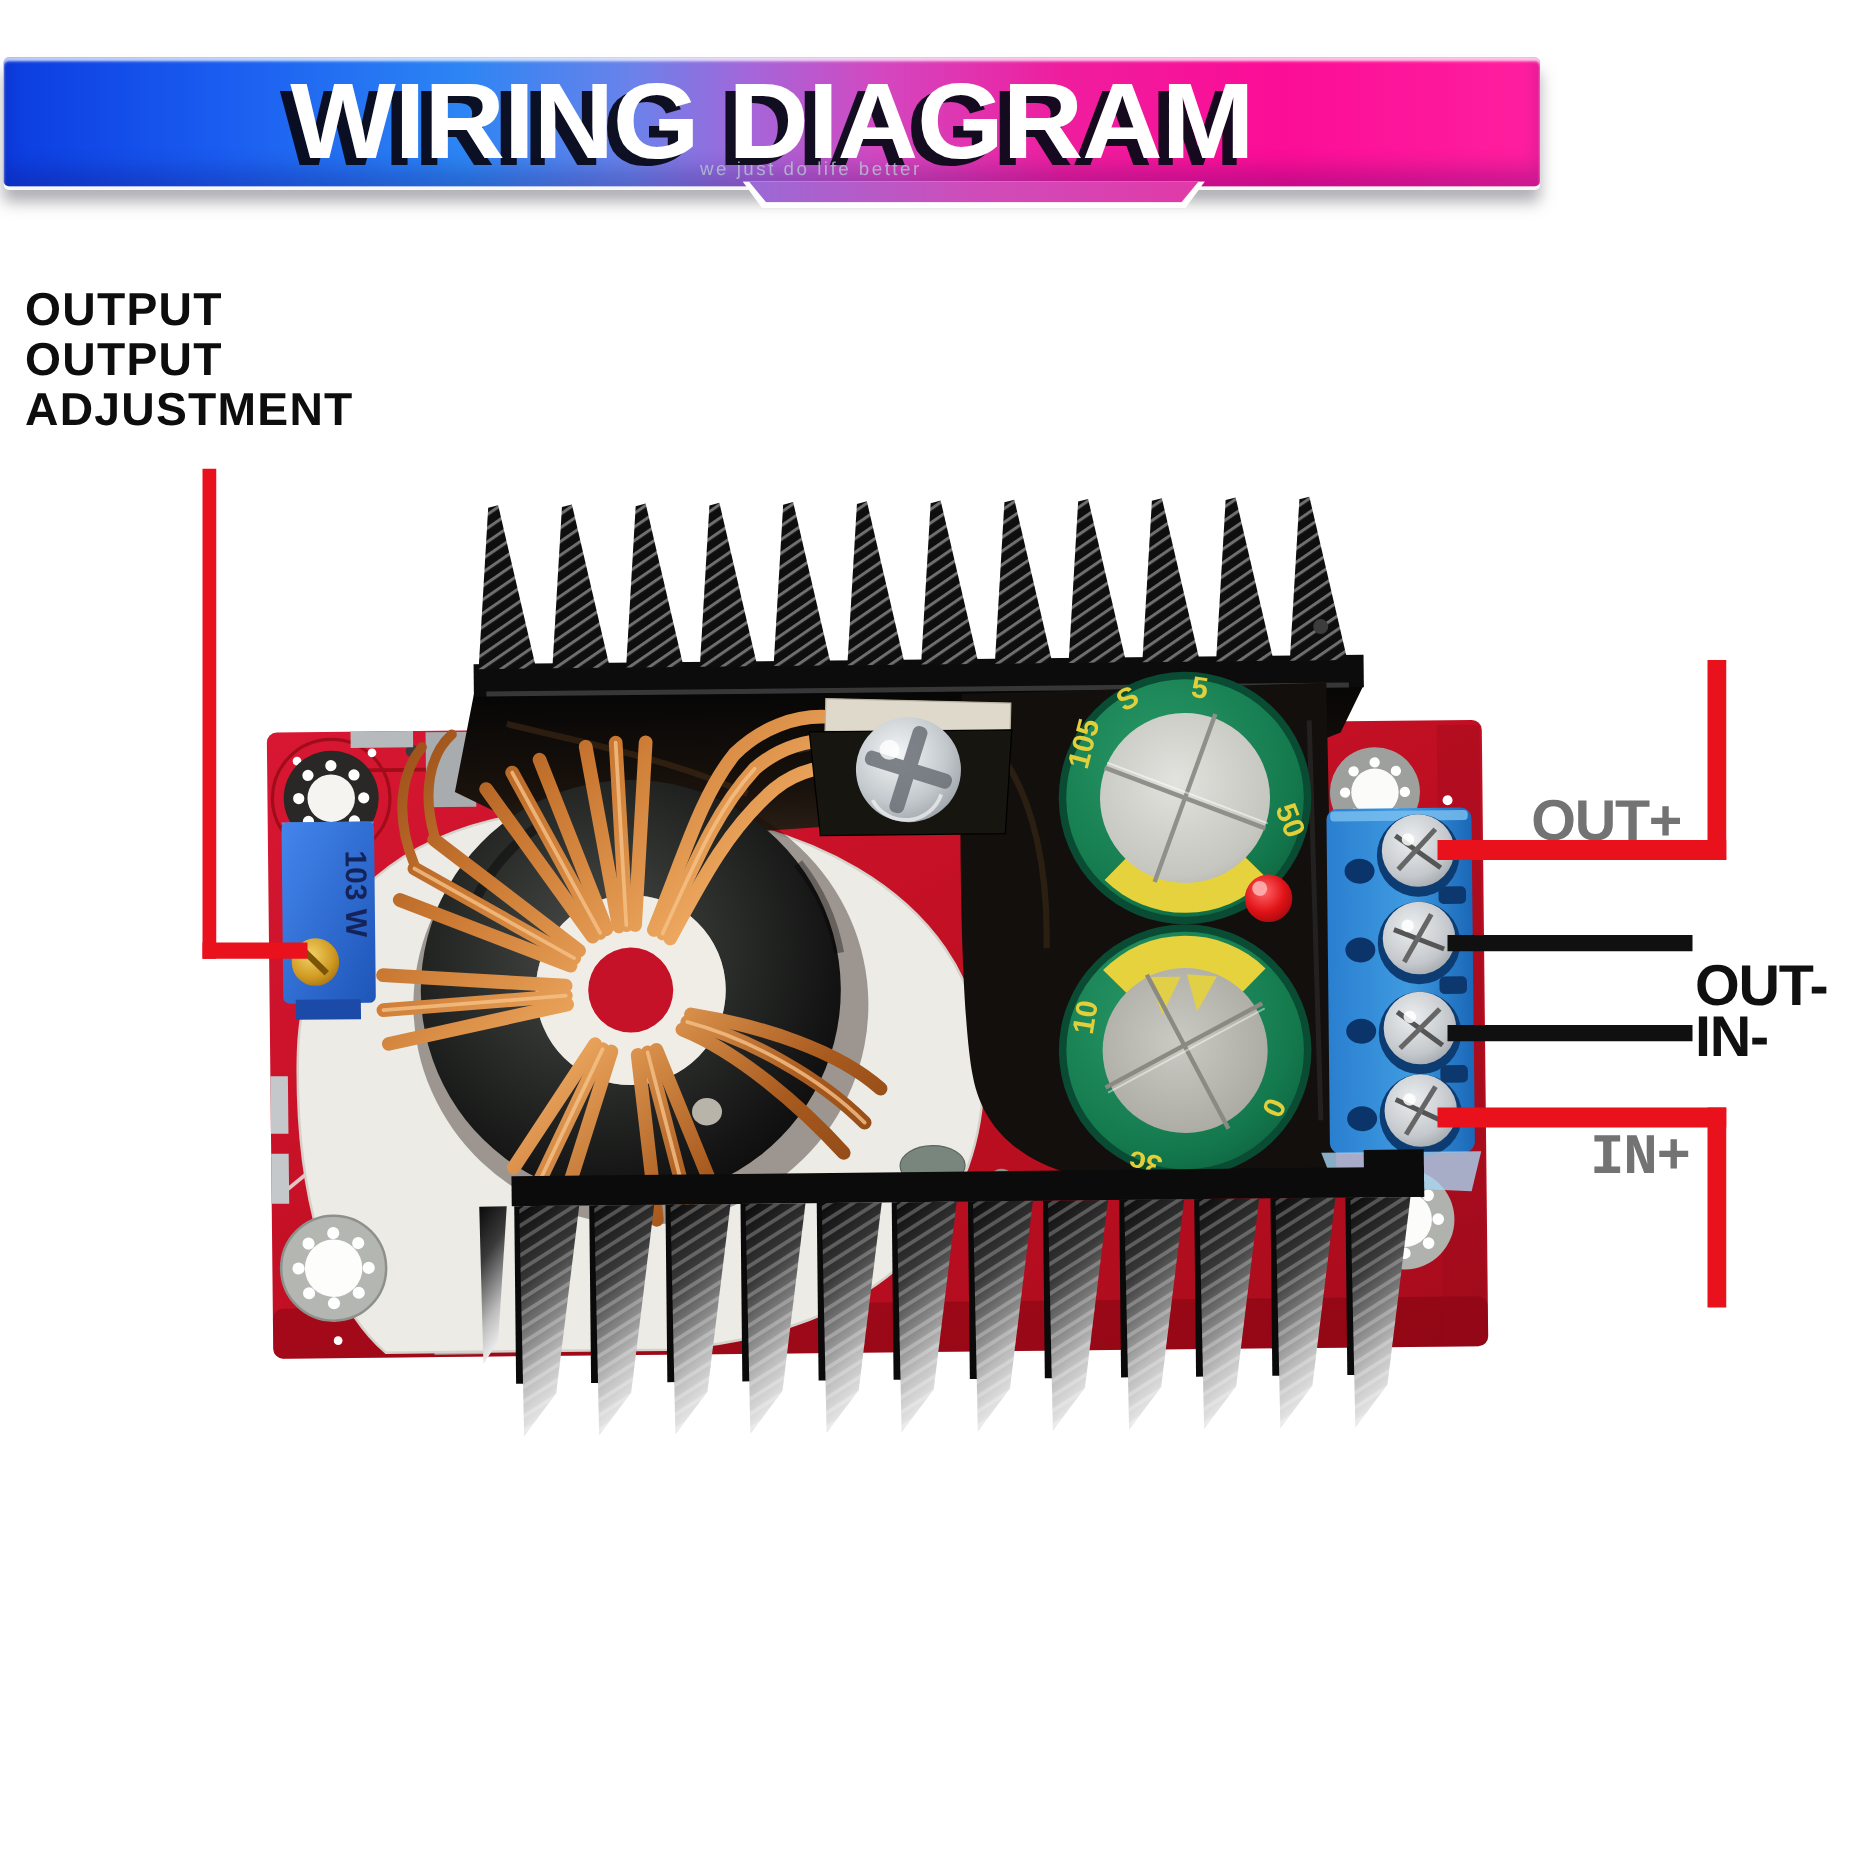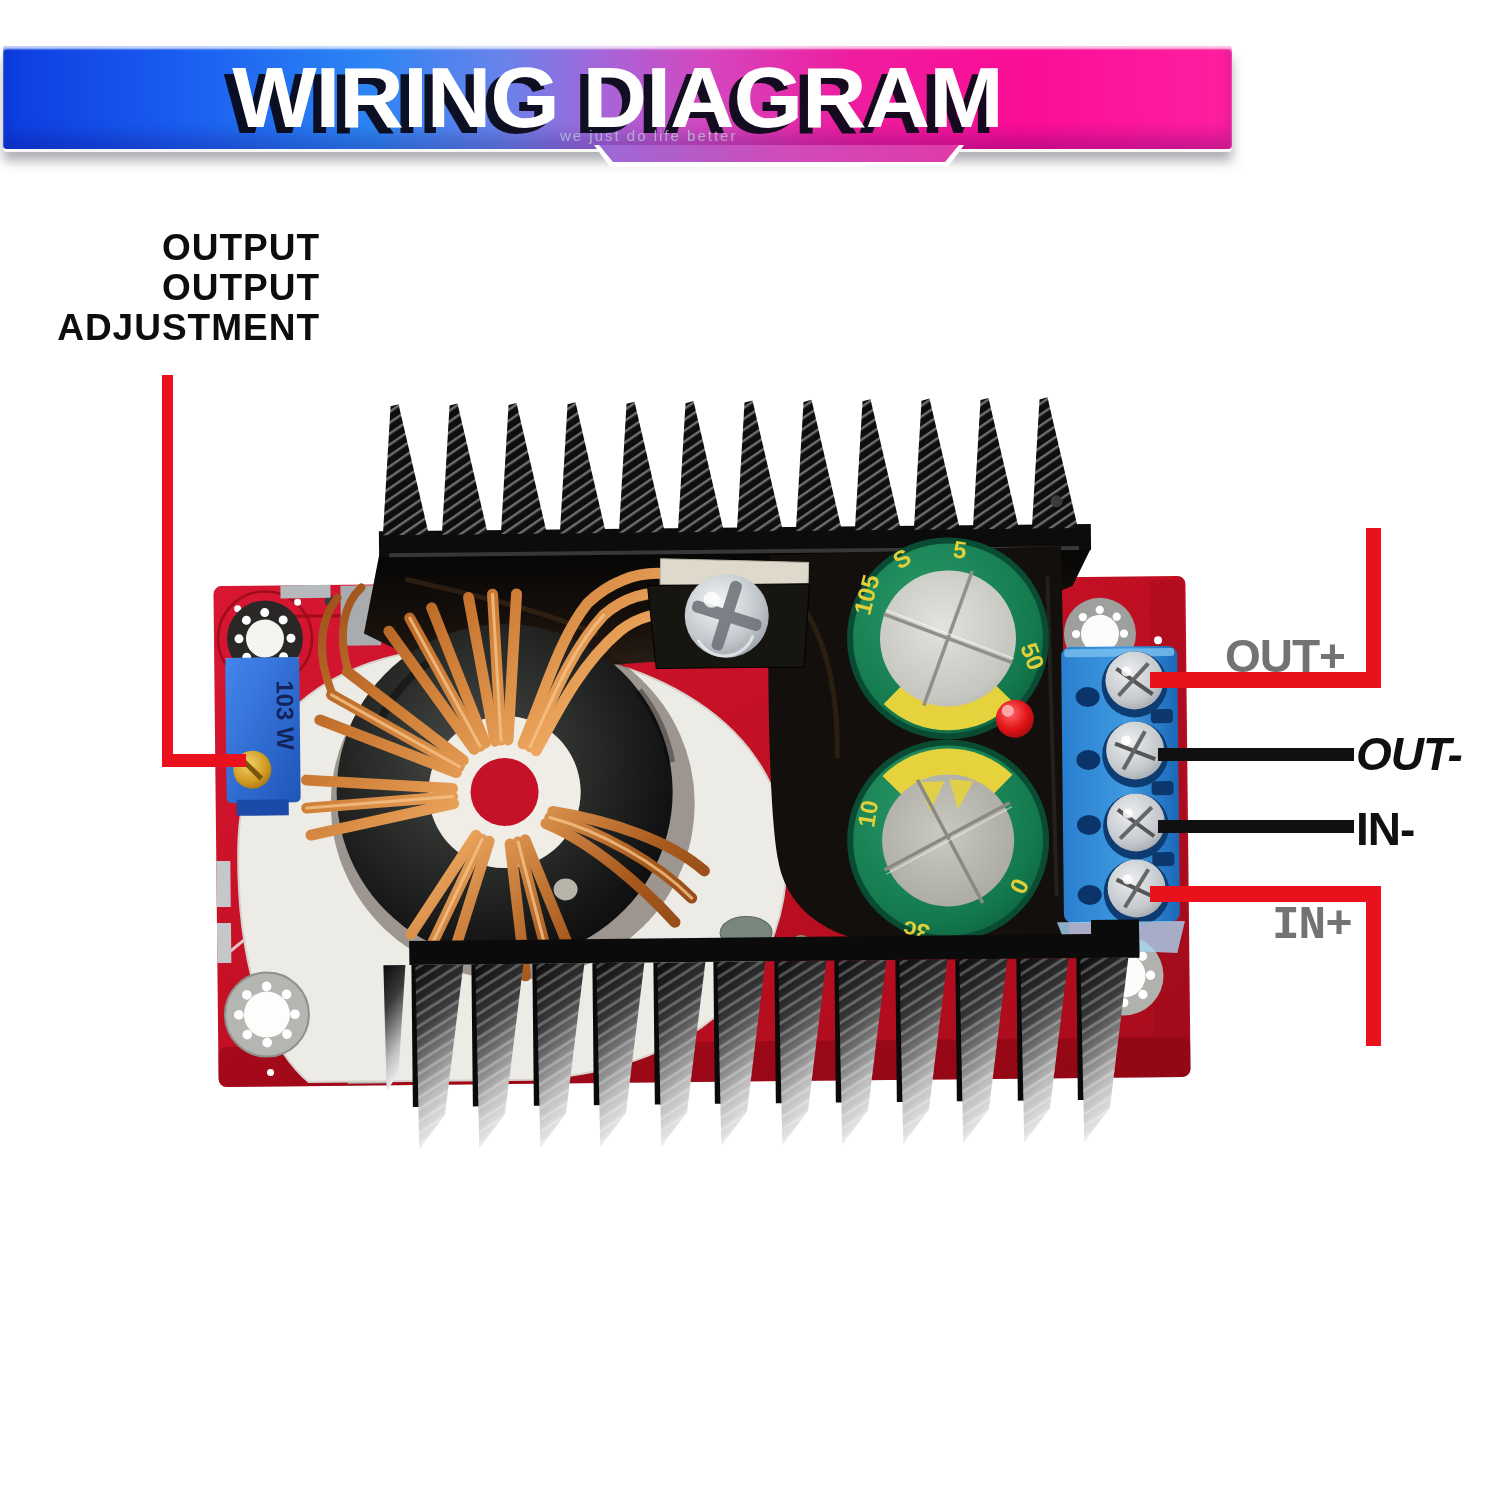--- a/index.html
+++ b/index.html
@@ -15,28 +15,28 @@
     transform:scaleX(1.04);text-shadow:-8px 6px 0 rgba(10,10,24,.95);}
   .banner-tab-outline{position:absolute;left:594px;top:145px;width:370px;height:22px;background:#ffffff;
     clip-path:polygon(0 0,100% 0,calc(100% - 16px) 100%,16px 100%);
     filter:drop-shadow(0 6px 5px rgba(100,100,112,.6));}
   .banner-tab{position:absolute;left:599px;top:145px;width:360px;height:17px;
     background:linear-gradient(90deg,#9a6ad6,#cf4cba,#e03aa8);
     clip-path:polygon(0 0,100% 0,calc(100% - 14px) 100%,14px 100%);}
   .watermark{position:absolute;left:560px;top:127px;font-size:15px;letter-spacing:2px;
     color:rgba(185,196,214,.8);white-space:nowrap;}
   
-  .adj-label{position:absolute;left:20px;top:228px;width:300px;text-align:right;
+  .adj-label{position:absolute;left:20px;top:228px;width:300px;text-align:left;
     color:#0d0d0d;font-size:37px;font-weight:bold;line-height:40px;letter-spacing:1px;}
   
   .port-label{position:absolute;font-size:46px;font-weight:bold;letter-spacing:-1px;white-space:nowrap;}
   .port-red{color:#737373;}
   .port-black{color:#101010;}
   .lbl-out-plus{left:1225px;top:629px;}
-  .lbl-out-minus{left:1356px;top:727px;font-style:italic;}
+  .lbl-out-minus{left:1356px;top:761px;}
   .lbl-in-minus{left:1356px;top:802px;}
   .lbl-in-plus{left:1272px;top:900px;font-family:Liberation Mono, monospace;}
   .photo{position:absolute;left:150px;top:370px;}
 </style>
 </head>
 <body>
 
 <div class="stage">
 
   <div class="banner">

